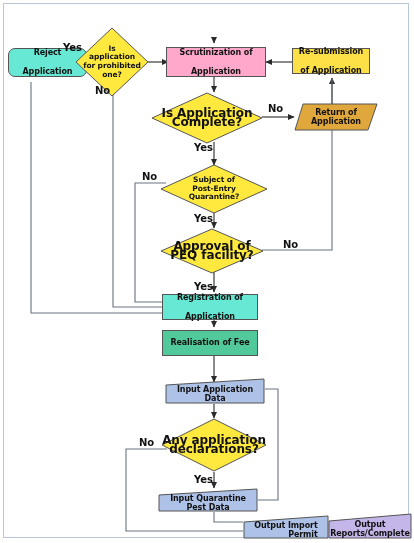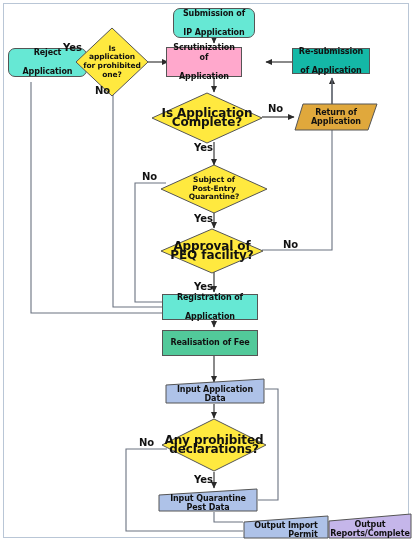--- a/index.html
+++ b/index.html
@@ -105,31 +105,27 @@
       <path d="M167,449 L126,449 L126,531 L243,531"></path>
 
       <path d="M214,472 L214,488" marker-end="url(#ah)" stroke="#2a2a2a"></path>
 
       <path d="M214,512 L214,522 L243,522"></path>
 
       <path d="M305,527 L325,527" marker-end="url(#ah)" stroke="#2a2a2a"></path>
     </g>
   </svg>
 
-  <div class="node term" style="left:173px;top:8px;width:82px;height:30px;background:#66e8d4;">
-    <span><span>Submission of</span><br>
-    <span>IP  Application</span></span>
-  </div>
-
-  <div class="node rect" style="left:166px;top:47px;width:76px;height:30px;background:#ffa8cc;">
+
+  <div class="node rect" style="left:166px;top:47px;width:100px;height:30px;background:#ffa8cc;">
     <span><span>Scrutinization of</span><br>
     <span>Application</span></span>
   </div>
 
-  <div class="node rect" style="left:292px;top:48px;width:78px;height:26px;background:#14b8a6;">
+  <div class="node rect" style="left:292px;top:48px;width:78px;height:26px;background:#fde047;">
     <span><span>Re-submission</span><br>
     <span>of Application</span></span>
   </div>
 
   <div class="node term" style="left:8px;top:48px;width:79px;height:29px;background:#66e8d4;">
     <span><span>Reject</span><br>
     <span>Application</span></span>
   </div>
 
   <div class="diamond-wrap" style="left:75px;top:27px;width:74px;height:70px;">
@@ -202,21 +198,21 @@
       <span><span>Input Application</span><br>
       <span>Data</span></span>
     </div>
   </div>
 
   <div class="diamond-wrap" style="left:161px;top:418px;width:106px;height:54px;">
     <svg width="106" height="54">
       <polygon points="53,1 105,27 53,53 1,27" fill="#ffe93f" stroke="#555" stroke-width="1"></polygon>
     </svg>
     <div class="diamond-label">
-      <span><span>Any prohibited</span><br>
+      <span><span>Any application</span><br>
       <span>declarations?</span></span>
     </div>
   </div>
 
   <div class="poly-wrap" style="left:158px;top:488px;width:100px;height:24px;">
     <svg width="100" height="24">
       <polygon points="1,7 99,1 99,23 1,23" fill="#aec2e8" stroke="#555" stroke-width="1"></polygon>
     </svg>
     <div class="poly-label" style="padding-top:3px;">
       <span><span>Input Quarantine</span><br>

